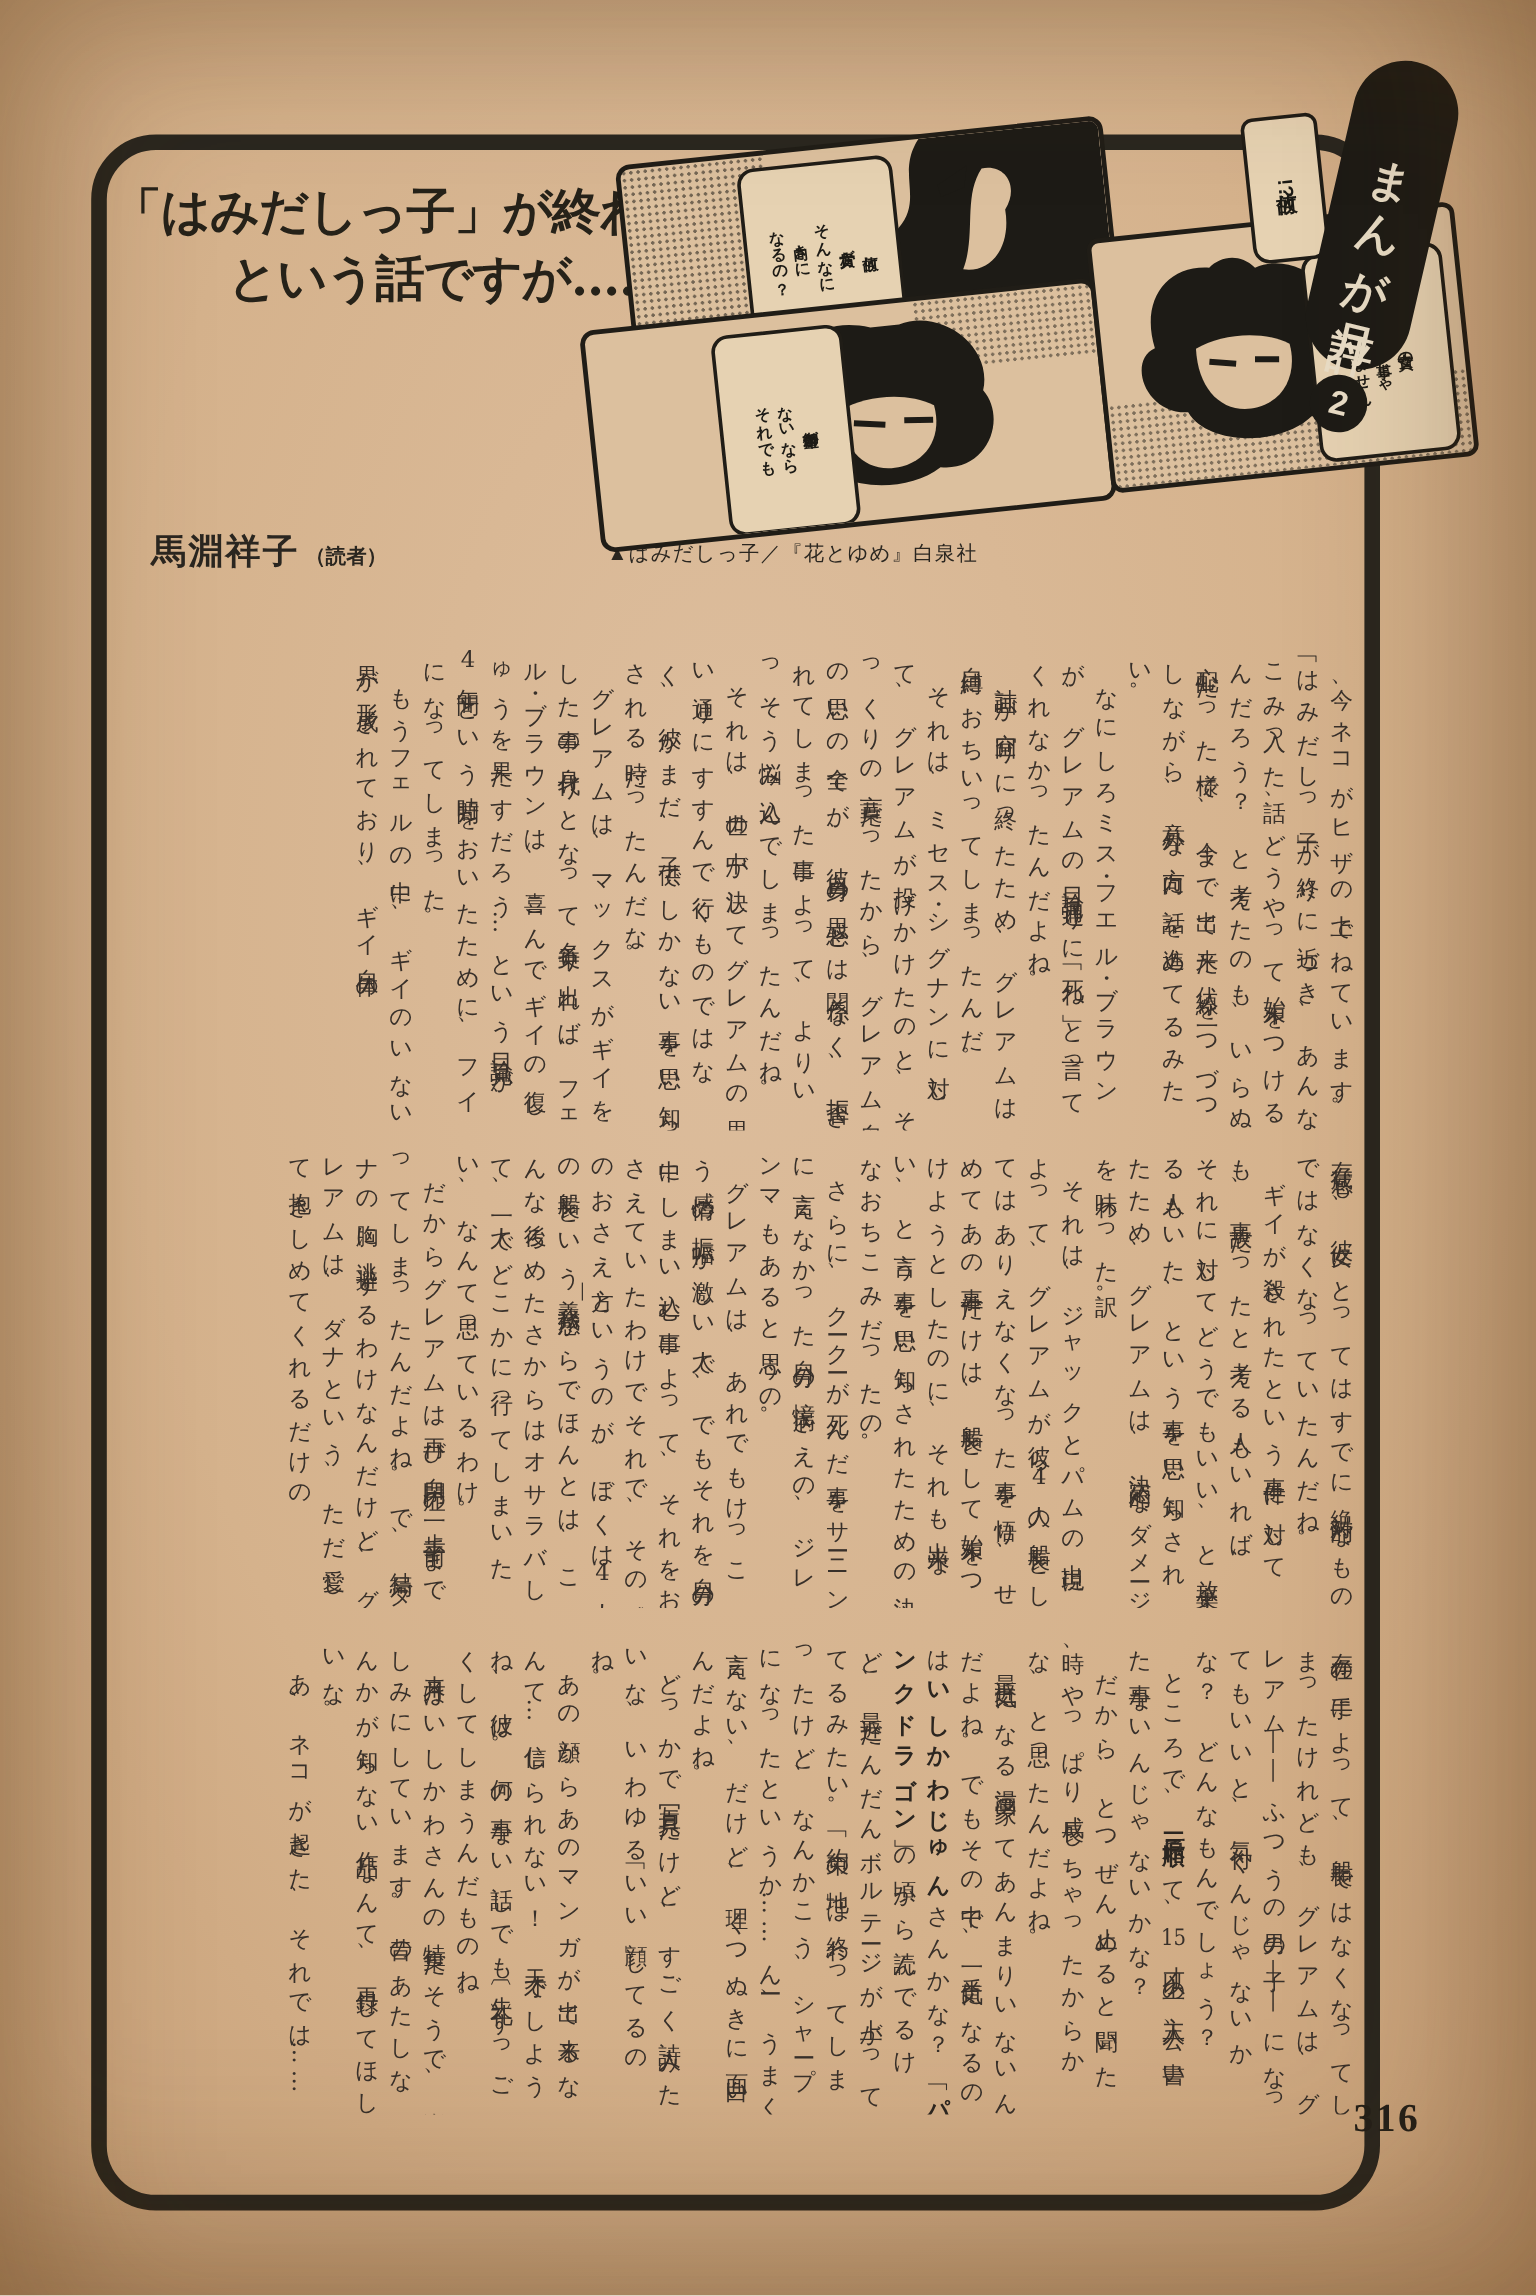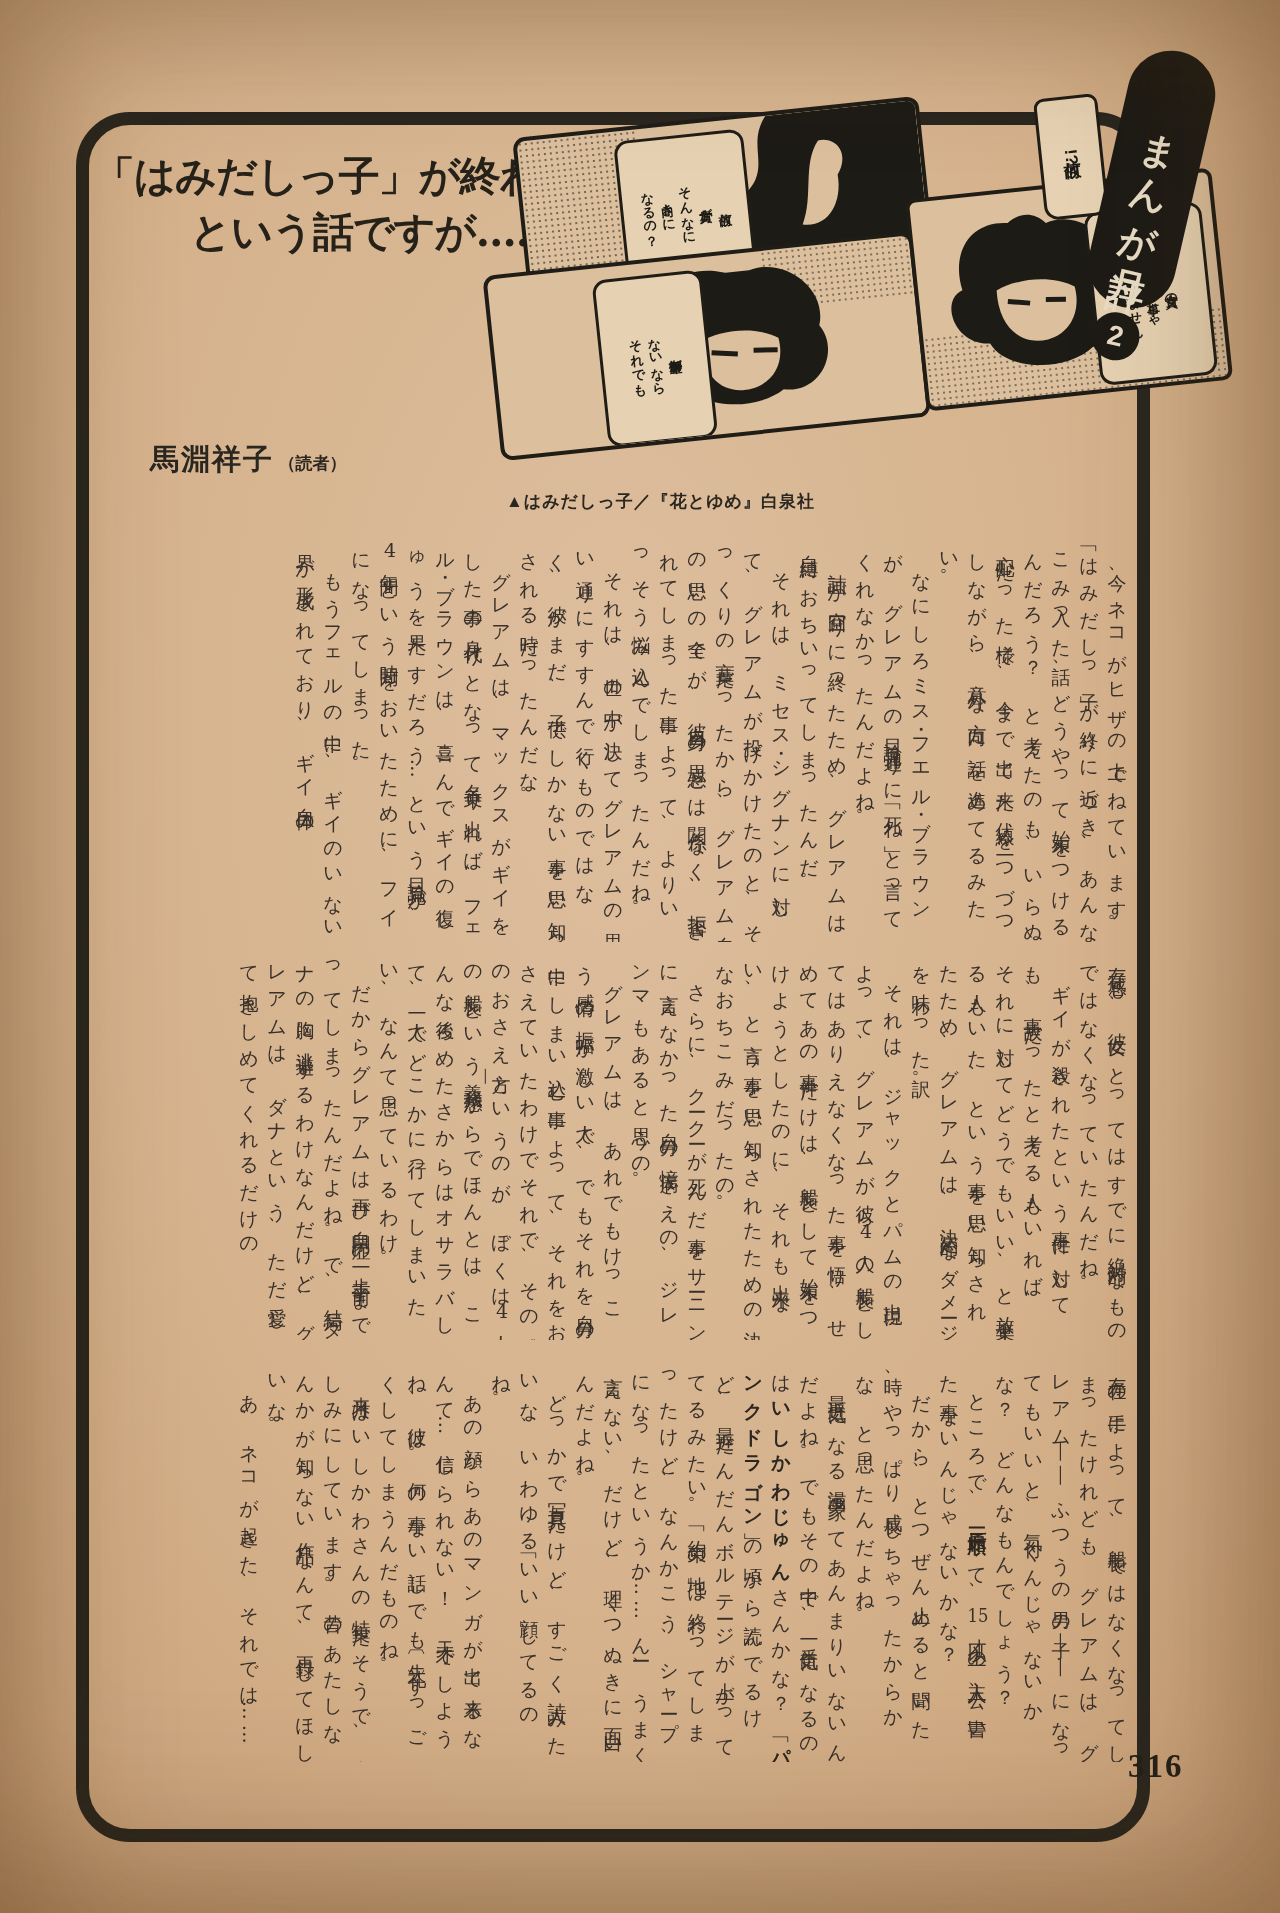--- a/index.html
+++ b/index.html
@@ -8,24 +8,24 @@
     font-family:"DejaVu Serif", serif; color:#352f27;}
   .page::after{content:"";position:absolute;inset:0;pointer-events:none;z-index:40;
     box-shadow:inset 45px 35px 130px rgba(80,45,12,.28), inset -55px -65px 150px rgba(80,45,12,.30);}
   .frame{position:absolute;left:76px;top:112px;width:1048px;height:1704px;
     border:13px solid #29261f;border-radius:54px;z-index:1;}
   
   .title{position:absolute;left:94px;top:148px;z-index:3;font-weight:bold;color:#262219;
     font-size:41px;line-height:56px;letter-spacing:-1px;font-family:"DejaVu Serif",serif;}
   .title .l2{display:block;padding-left:96px;}
   .author{position:absolute;left:126px;top:440px;z-index:3;font-family:"Liberation Sans",sans-serif;color:#2a2620;}
-  .author .nm{font-size:29px;font-weight:bold;letter-spacing:2px;margin-left:24px;}
+  .author .nm{font-size:29px;font-weight:bold;letter-spacing:2px;}
   .author .rl{font-size:17px;font-weight:bold;}
   .caption{position:absolute;left:506px;top:450px;z-index:3;font-family:"Liberation Sans",sans-serif;
-    font-size:17px;font-weight:bold;color:#2a2620;letter-spacing:1px;margin-top:40px;}
+    font-size:17px;font-weight:normal;color:#2a2620;letter-spacing:1px;}
   
   .manga{position:absolute;left:474px;top:86px;width:746px;height:336px;z-index:5;transform:rotate(-6deg);}
   .panel{position:absolute;border:4px solid #201d17;border-radius:12px;background:#dcc09e;overflow:hidden;}
   .pA{left:52px;top:18px;width:400px;height:150px;}
   .pB{left:8px;top:152px;width:424px;height:178px;}
   .pC{left:436px;top:120px;width:300px;height:205px;border-radius:10px;}
   .dots{position:absolute;background-image:radial-gradient(#1d1b16 1.2px, transparent 1.4px);background-size:6px 6px;}
   .bubble{position:absolute;background:#e6d2b2;border:3px solid #201d17;border-radius:14px;
     writing-mode:vertical-rl;white-space:pre-line;font-family:"Liberation Sans",sans-serif;
     font-weight:bold;color:#1d1b16;text-align:center;display:flex;align-items:center;justify-content:center;

